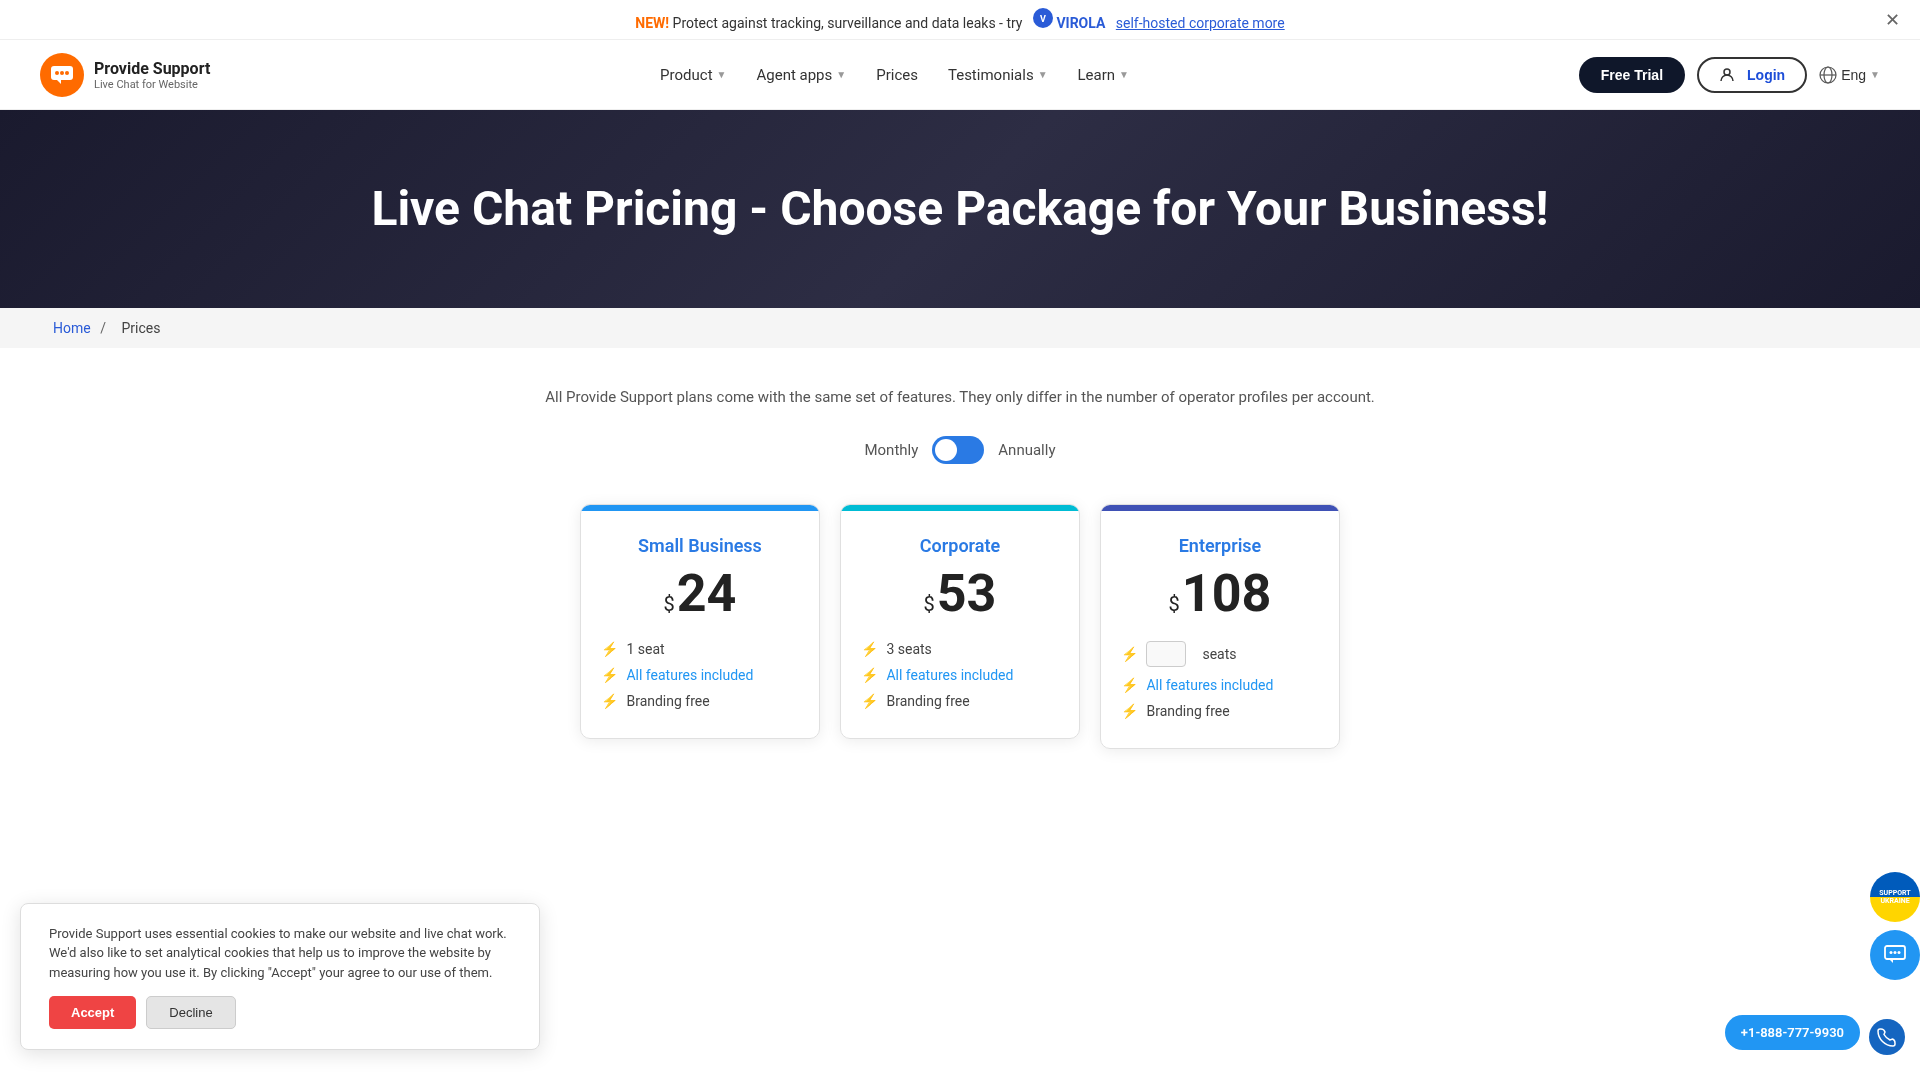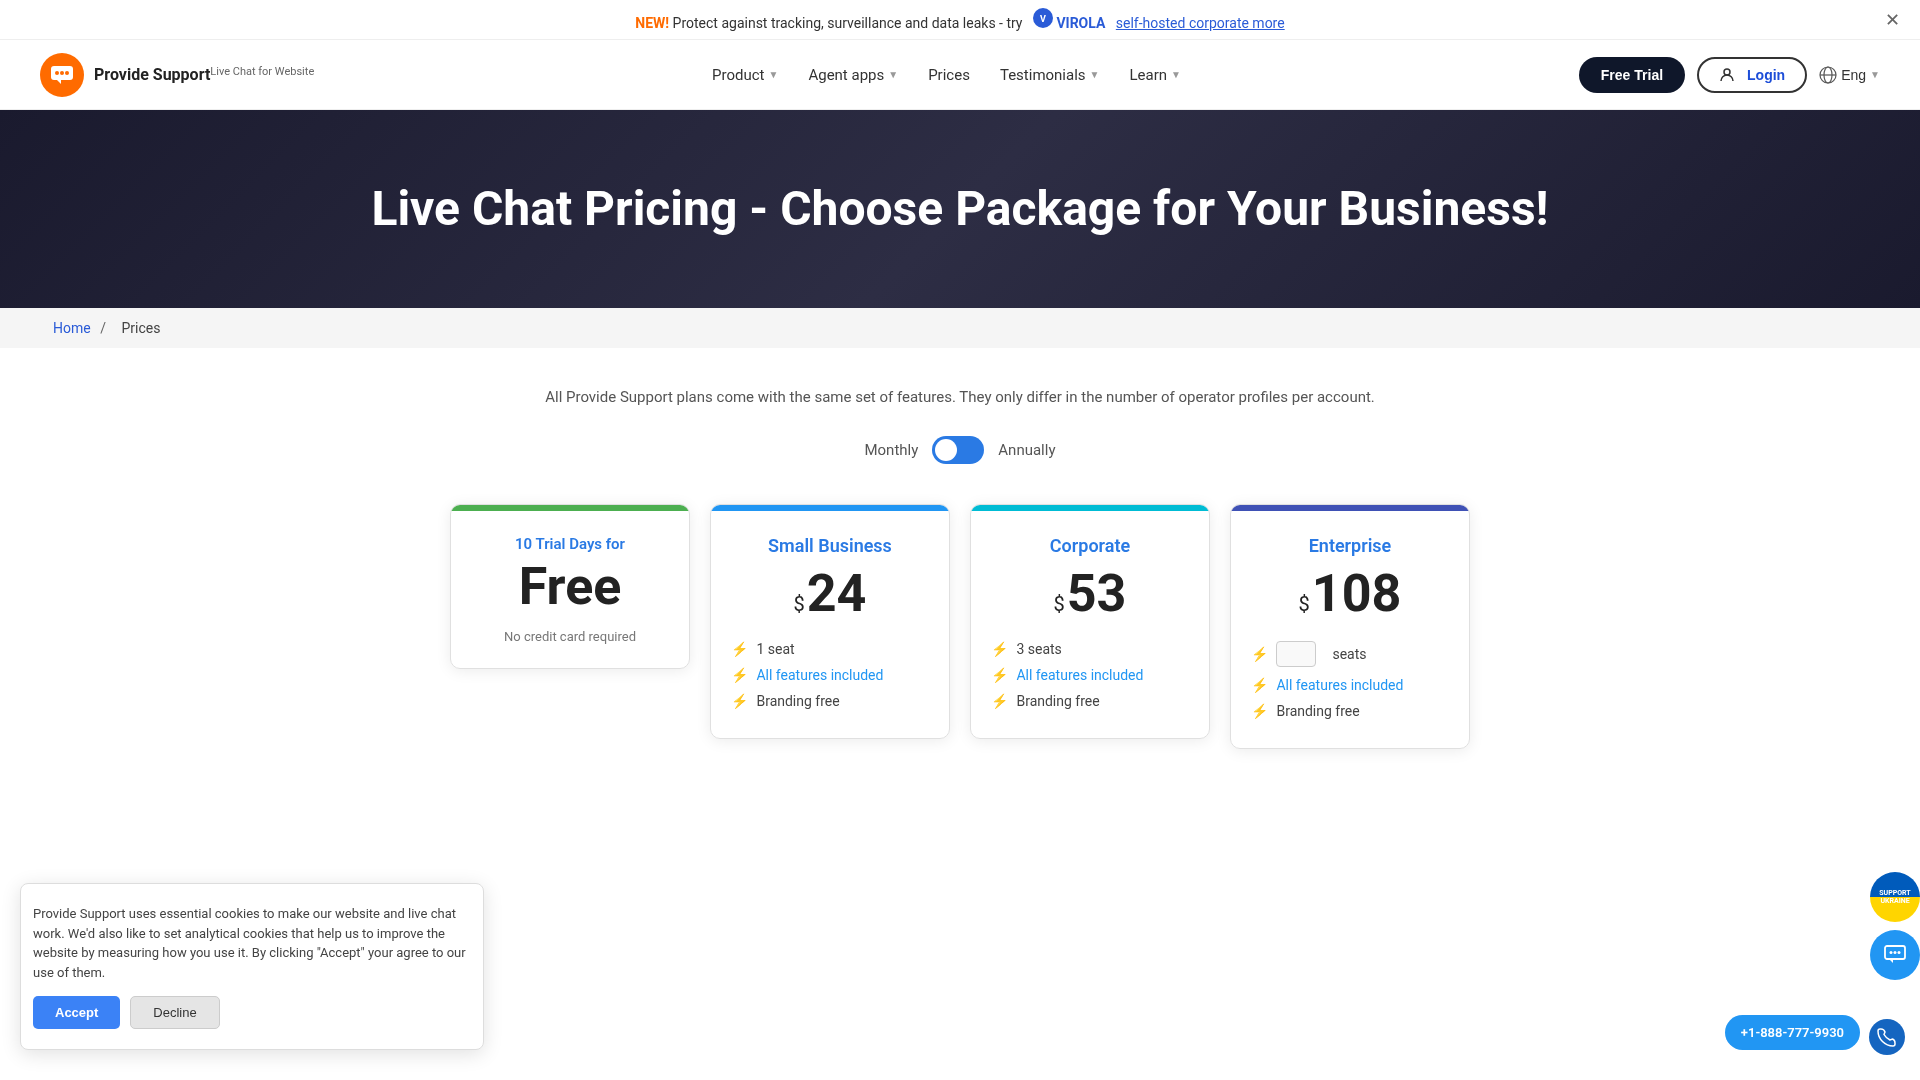--- a/index.html
+++ b/index.html
@@ -28,21 +28,21 @@
       display: flex; align-items: center; justify-content: space-between;
       padding: 0 40px; height: 70px; background: #fff;
       border-bottom: 1px solid #eee;
     }
     .logo { display: flex; align-items: center; gap: 10px; text-decoration: none; }
     .logo-icon {
       width: 44px; height: 44px; background: #ff6b00; border-radius: 50%;
       display: flex; align-items: center; justify-content: center;
     }
     .logo-icon svg { fill: #fff; }
-    .logo-text { display: flex; }
+    .logo-text { display: flex; flex-direction: column; }
     .logo-title { font-weight: 700; font-size: 16px; color: #222; }
     .logo-sub { font-size: 11px; color: #666; }
     .nav { display: flex; align-items: center; gap: 30px; }
     .nav-item {
       font-size: 15px; color: #333; cursor: pointer; display: flex; align-items: center; gap: 4px;
       background: none; border: none; font-family: inherit;
     }
     .nav-chevron { font-size: 10px; color: #999; }
     .header-actions { display: flex; align-items: center; gap: 12px; }
     .btn-free-trial {
@@ -136,29 +136,29 @@
     }
     .seats-box {
       width: 40px; height: 26px; border: 1px solid #ccc; border-radius: 4px;
       background: #f9f9f9; text-align: center; font-size: 13px;
     }
 
     
     .cookie-banner {
       position: fixed; bottom: 30px; left: 20px;
       background: #fff; border: 1px solid #ddd; border-radius: 8px;
-      padding: 20px 12px; width: 464px;
+      padding: 20px 28px; width: 520px;
       box-shadow: 0 4px 20px rgba(0,0,0,0.12);
       font-size: 13px; color: #444; line-height: 1.5;
       z-index: 100;
     }
     .cookie-banner .privacy-link { color: #2a7ae4; }
     .cookie-actions { display: flex; gap: 10px; margin-top: 14px; }
     .btn-accept {
-      background: #3b82f6; color: #fff; border: none; padding: 8px 22px;
+      background: #ef4444; color: #fff; border: none; padding: 8px 22px;
       border-radius: 5px; font-size: 13px; cursor: pointer; font-weight: 600;
     }
     .btn-decline {
       background: #e5e5e5; color: #333; border: 1px solid #ccc; padding: 8px 22px;
       border-radius: 5px; font-size: 13px; cursor: pointer;
     }
 
     
     .floating-right {
       position: fixed; right: 0; bottom: 100px;
@@ -285,28 +285,20 @@
   <div class="toggle-wrapper">
     <span class="toggle-label">Monthly</span>
     <div class="toggle-switch">
       <div class="toggle-knob"></div>
     </div>
     <span class="toggle-label">Annually</span>
   </div>
 
   <div class="pricing-cards">
 
-    <div class="card card-green">
-      <div class="card-top-bar"></div>
-      <div class="card-body">
-        <div class="card-trial-label">10 Trial Days for</div>
-        <div class="price-free">Free</div>
-        <div style="text-align:center; font-size:13px; color:#777;">No credit card required</div>
-      </div>
-    </div>
 
     <div class="card card-blue">
       <div class="card-top-bar"></div>
       <div class="card-body">
         <div class="card-plan-name">Small Business</div>
         <div class="card-price">
           <span class="price-dollar">$</span>
           <span class="price-amount">24</span>
         </div>
         <ul class="card-features">

